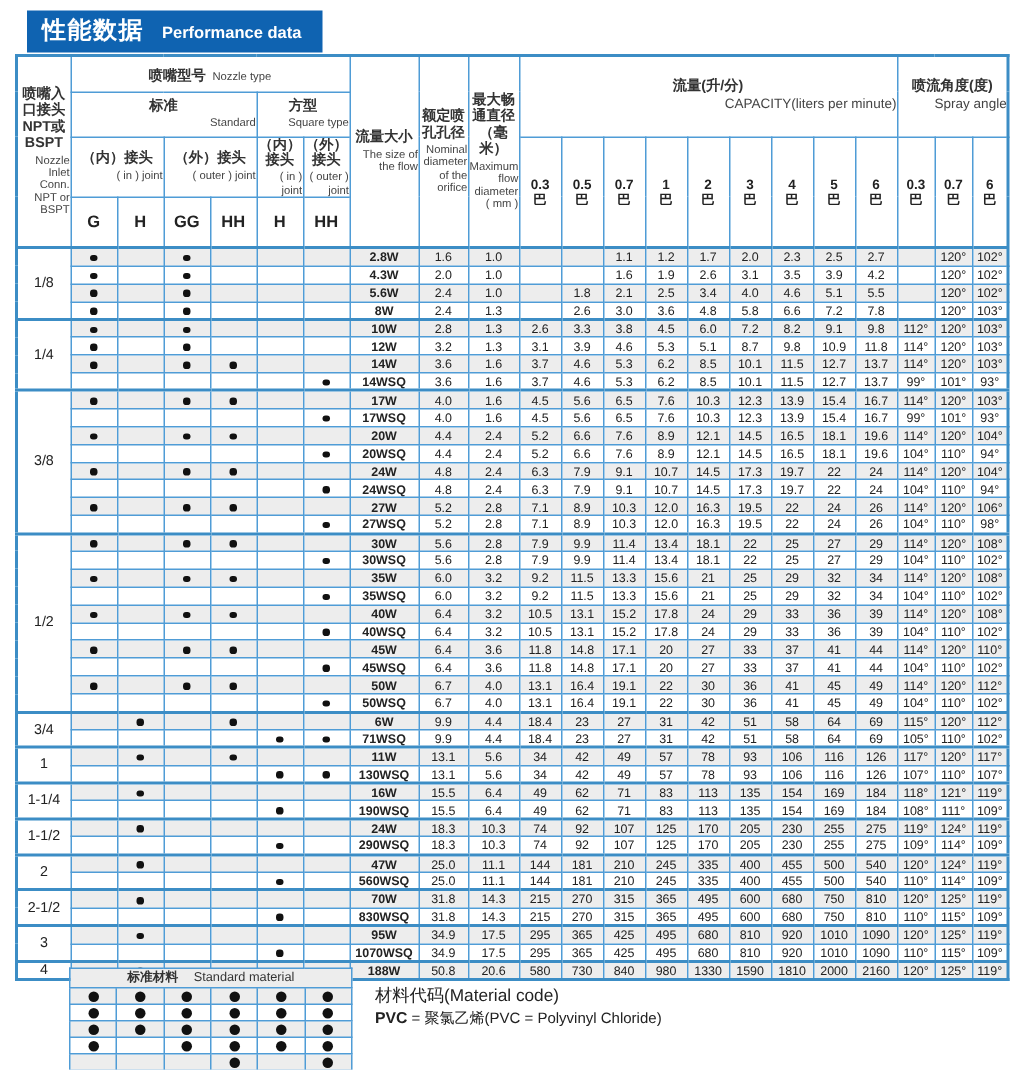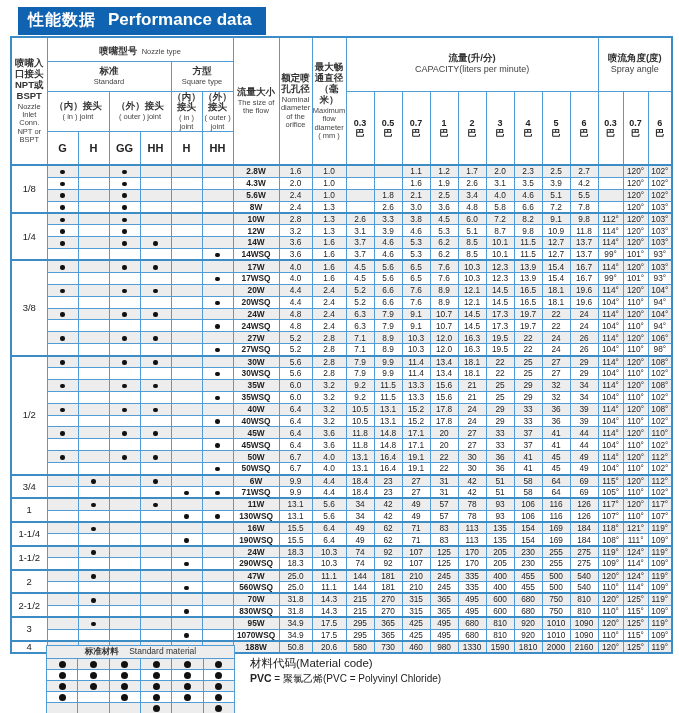--- a/index.html
+++ b/index.html
@@ -2,30 +2,30 @@
 <html><head>
 <meta charset="utf-8">
 <style>
   * { margin:0; padding:0; box-sizing:border-box; }
   body { background:#fff; font-family:"Liberation Sans","DejaVu Sans",sans-serif; }
   .page { position:relative; width:679px; height:713px; background:#ffffff; overflow:hidden; }
 
   .title-bar { position:absolute; left:18px; top:7px; background:#0f63b1; color:#fff;
     padding:3px 14px 4px 10px; display:flex; align-items:baseline; gap:12px; }
   .title-zh { font-size:16px; font-weight:bold; letter-spacing:1px; }
-  .title-en { font-size:17px; font-weight:bold; }
+  .title-en { font-size:11px; font-weight:bold; }
 
   table.perf { position:absolute; left:10px; top:36px; width:662px;
     border-collapse:collapse; table-layout:fixed; border:2px solid #3c8dc5; }
   table.perf td { border:1px solid #4f9cd6; text-align:center; vertical-align:middle;
     padding:0; color:#222; overflow:hidden; }
 
   thead td { background:#fff; }
   .hzh { font-size:9.5px; font-weight:bold; color:#333; line-height:1.15; }
-  .hen { font-size:7.5px; color:#444; line-height:1.1; margin-top:1px; }
+  .hen { font-size:7.5px; color:#444; line-height:1.1; margin-top:1px;text-align:right; }
   .hrow1 { height:24px; } .hrow2 { height:30px; } .hrow3 { height:32px; } .hrow4 { height:34px; }
   .letter-cell { font-size:11px; font-weight:bold; color:#222; }
   .bar-cell { vertical-align:bottom; font-size:9px; font-weight:bold; padding-bottom:3px; line-height:1.15; }
   .inlet-head { font-size:9px; }
 
   tbody tr { height:11.9px; }
   tbody td { font-size:8.3px; line-height:1; height:11px; }
   tr.stripe td { background:#ededed; }
   tr.plain td { background:#ffffff; }
   tr.group-start td { border-top:2px solid #3c8dc5; }
@@ -1138,21 +1138,21 @@
           <td class="dot-cell"><span class="dot"></span></td>
           <td class="dot-cell"></td>
           <td class="dot-cell"></td>
           <td class="dot-cell"></td>
           <td class="dot-cell"></td>
           <td class="model-cell">188W</td>
           <td>50.8</td>
           <td>20.6</td>
           <td>580</td>
           <td>730</td>
-          <td>460</td>
+          <td>840</td>
           <td>980</td>
           <td>1330</td>
           <td>1590</td>
           <td>1810</td>
           <td>2000</td>
           <td>2160</td>
           <td>120°</td>
           <td>125°</td>
           <td>119°</td>
         </tr>

